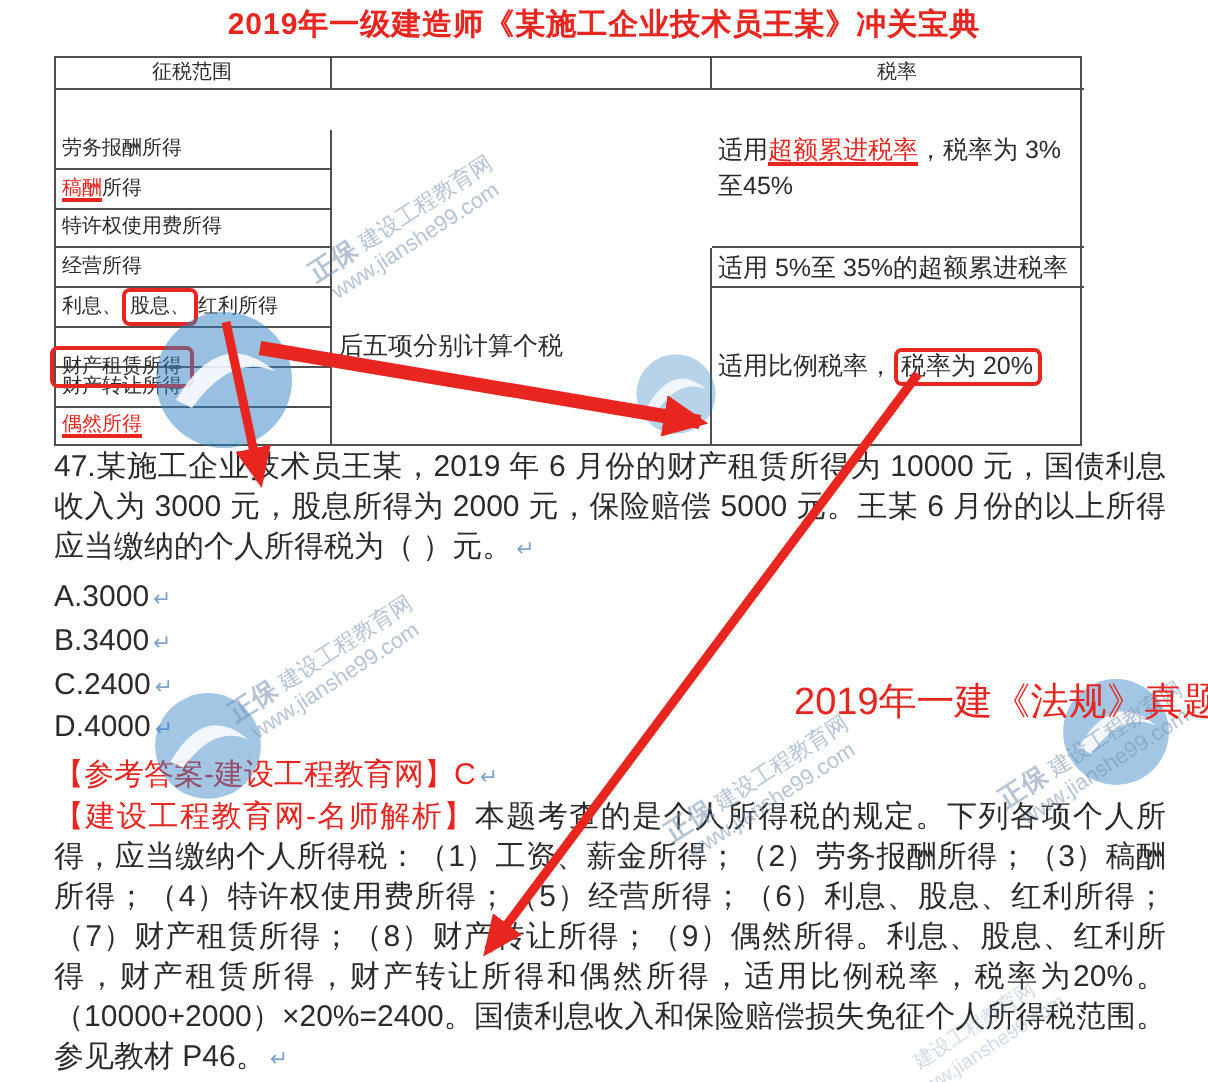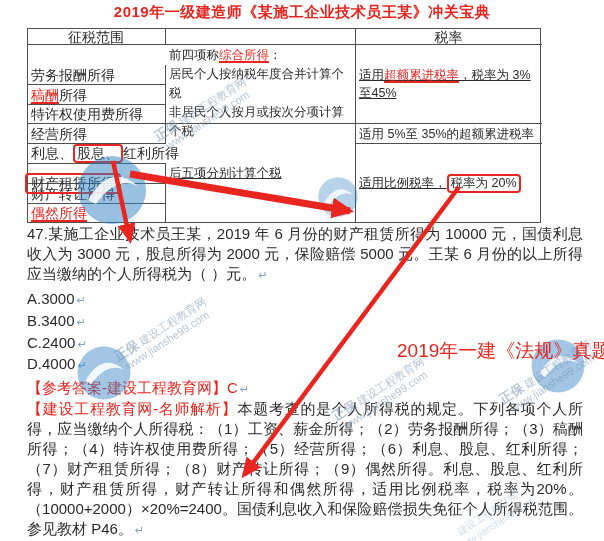--- a/index.html
+++ b/index.html
@@ -20,29 +20,29 @@
   }
   
   .tax-table{
     position:absolute;left:27px;top:28px;width:514px;z-index:1;
     display:grid;grid-template-columns:138px 190px 186px;
     grid-template-rows:16px 20px 20px 20px 19px 20px 20px 20px 20px 18px;
     border:1px solid var(--border);box-sizing:border-box;
   }
   .cell{
     border-right:1px solid var(--border);border-bottom:1px solid var(--border);
-    font-size:14px;line-height:18px;padding:0 1px 0 3px;box-sizing:border-box;
+    font-size:10px;line-height:18px;padding:0 1px 0 3px;box-sizing:border-box;
     display:flex;align-items:center;white-space:nowrap;background:transparent;
   }
   .cell.hdr{justify-content:center;padding-left:0;}
   .cell.c3{border-right:none;}
   .cell.last{border-bottom:none;}
   .cell.small{font-size:12.5px;}
   .cell.wrap{white-space:normal;display:block;line-height:19px;padding-top:1px;}
-  .cell.vcenter{display:flex;align-items:center;white-space:normal;line-height:18px;text-decoration:underline;}
+  .cell.vcenter{display:flex;align-items:center;white-space:normal;line-height:18px;}
   .overflow-keep{position:relative;z-index:2;background:#fff;padding-right:2px;}
   .ru{color:var(--red);text-decoration:underline;text-decoration-color:var(--red);text-decoration-thickness:2px;text-underline-offset:2px;}
   .rbox{display:inline-block;border:2px solid var(--red);border-radius:4px;padding:0 2px;line-height:15px;position:relative;z-index:2;background:transparent;}
   .rbox.lease{margin-left:-6px;padding:1px 4px;margin-top:20px;}
   
   .content{position:absolute;left:27px;top:224px;width:556px;z-index:1;font-size:15px;line-height:20px;}
   .question{text-align:justify;}
   .options{margin-top:4px;}
   .option{line-height:19.8px;}
   .answer-line{margin-top:2px;color:var(--red);}
@@ -110,25 +110,20 @@
     <span>www.jianshe99.com</span>
   </div>
 
   <div class="title">2019年一级建造师《某施工企业技术员王某》冲关宝典</div>
 
   <div class="tax-table">
     <div class="cell hdr" style="grid-column:1;grid-row:1">征税范围</div>
     <div class="cell hdr" style="grid-column:2;grid-row:1"></div>
     <div class="cell hdr c3" style="grid-column:3;grid-row:1">税率</div>
 
-    <div class="cell small wrap" style="grid-column:2;grid-row:2/6">
-      <span>前四项称</span><span class="ru">综合所得</span><span>：</span><br>
-      <span>居民个人按纳税年度合并计算个税</span><br>
-      <span>非居民个人按月或按次分项计算个税</span>
-    </div>
     <div class="cell small c3 vcenter" style="grid-column:3;grid-row:2/6">
       <span><span>适用</span><span class="ru">超额累进税率</span><span>，税率为 3%至45%</span></span>
     </div>
     <div class="cell" style="grid-column:1;grid-row:4">
       <span><span class="ru">稿酬</span><span>所得</span></span>
     </div>
     <div class="cell" style="grid-column:1;grid-row:3">劳务报酬所得</div>
     <div class="cell" style="grid-column:1;grid-row:5">特许权使用费所得</div>
 
     <div class="cell" style="grid-column:1;grid-row:6">经营所得</div>

